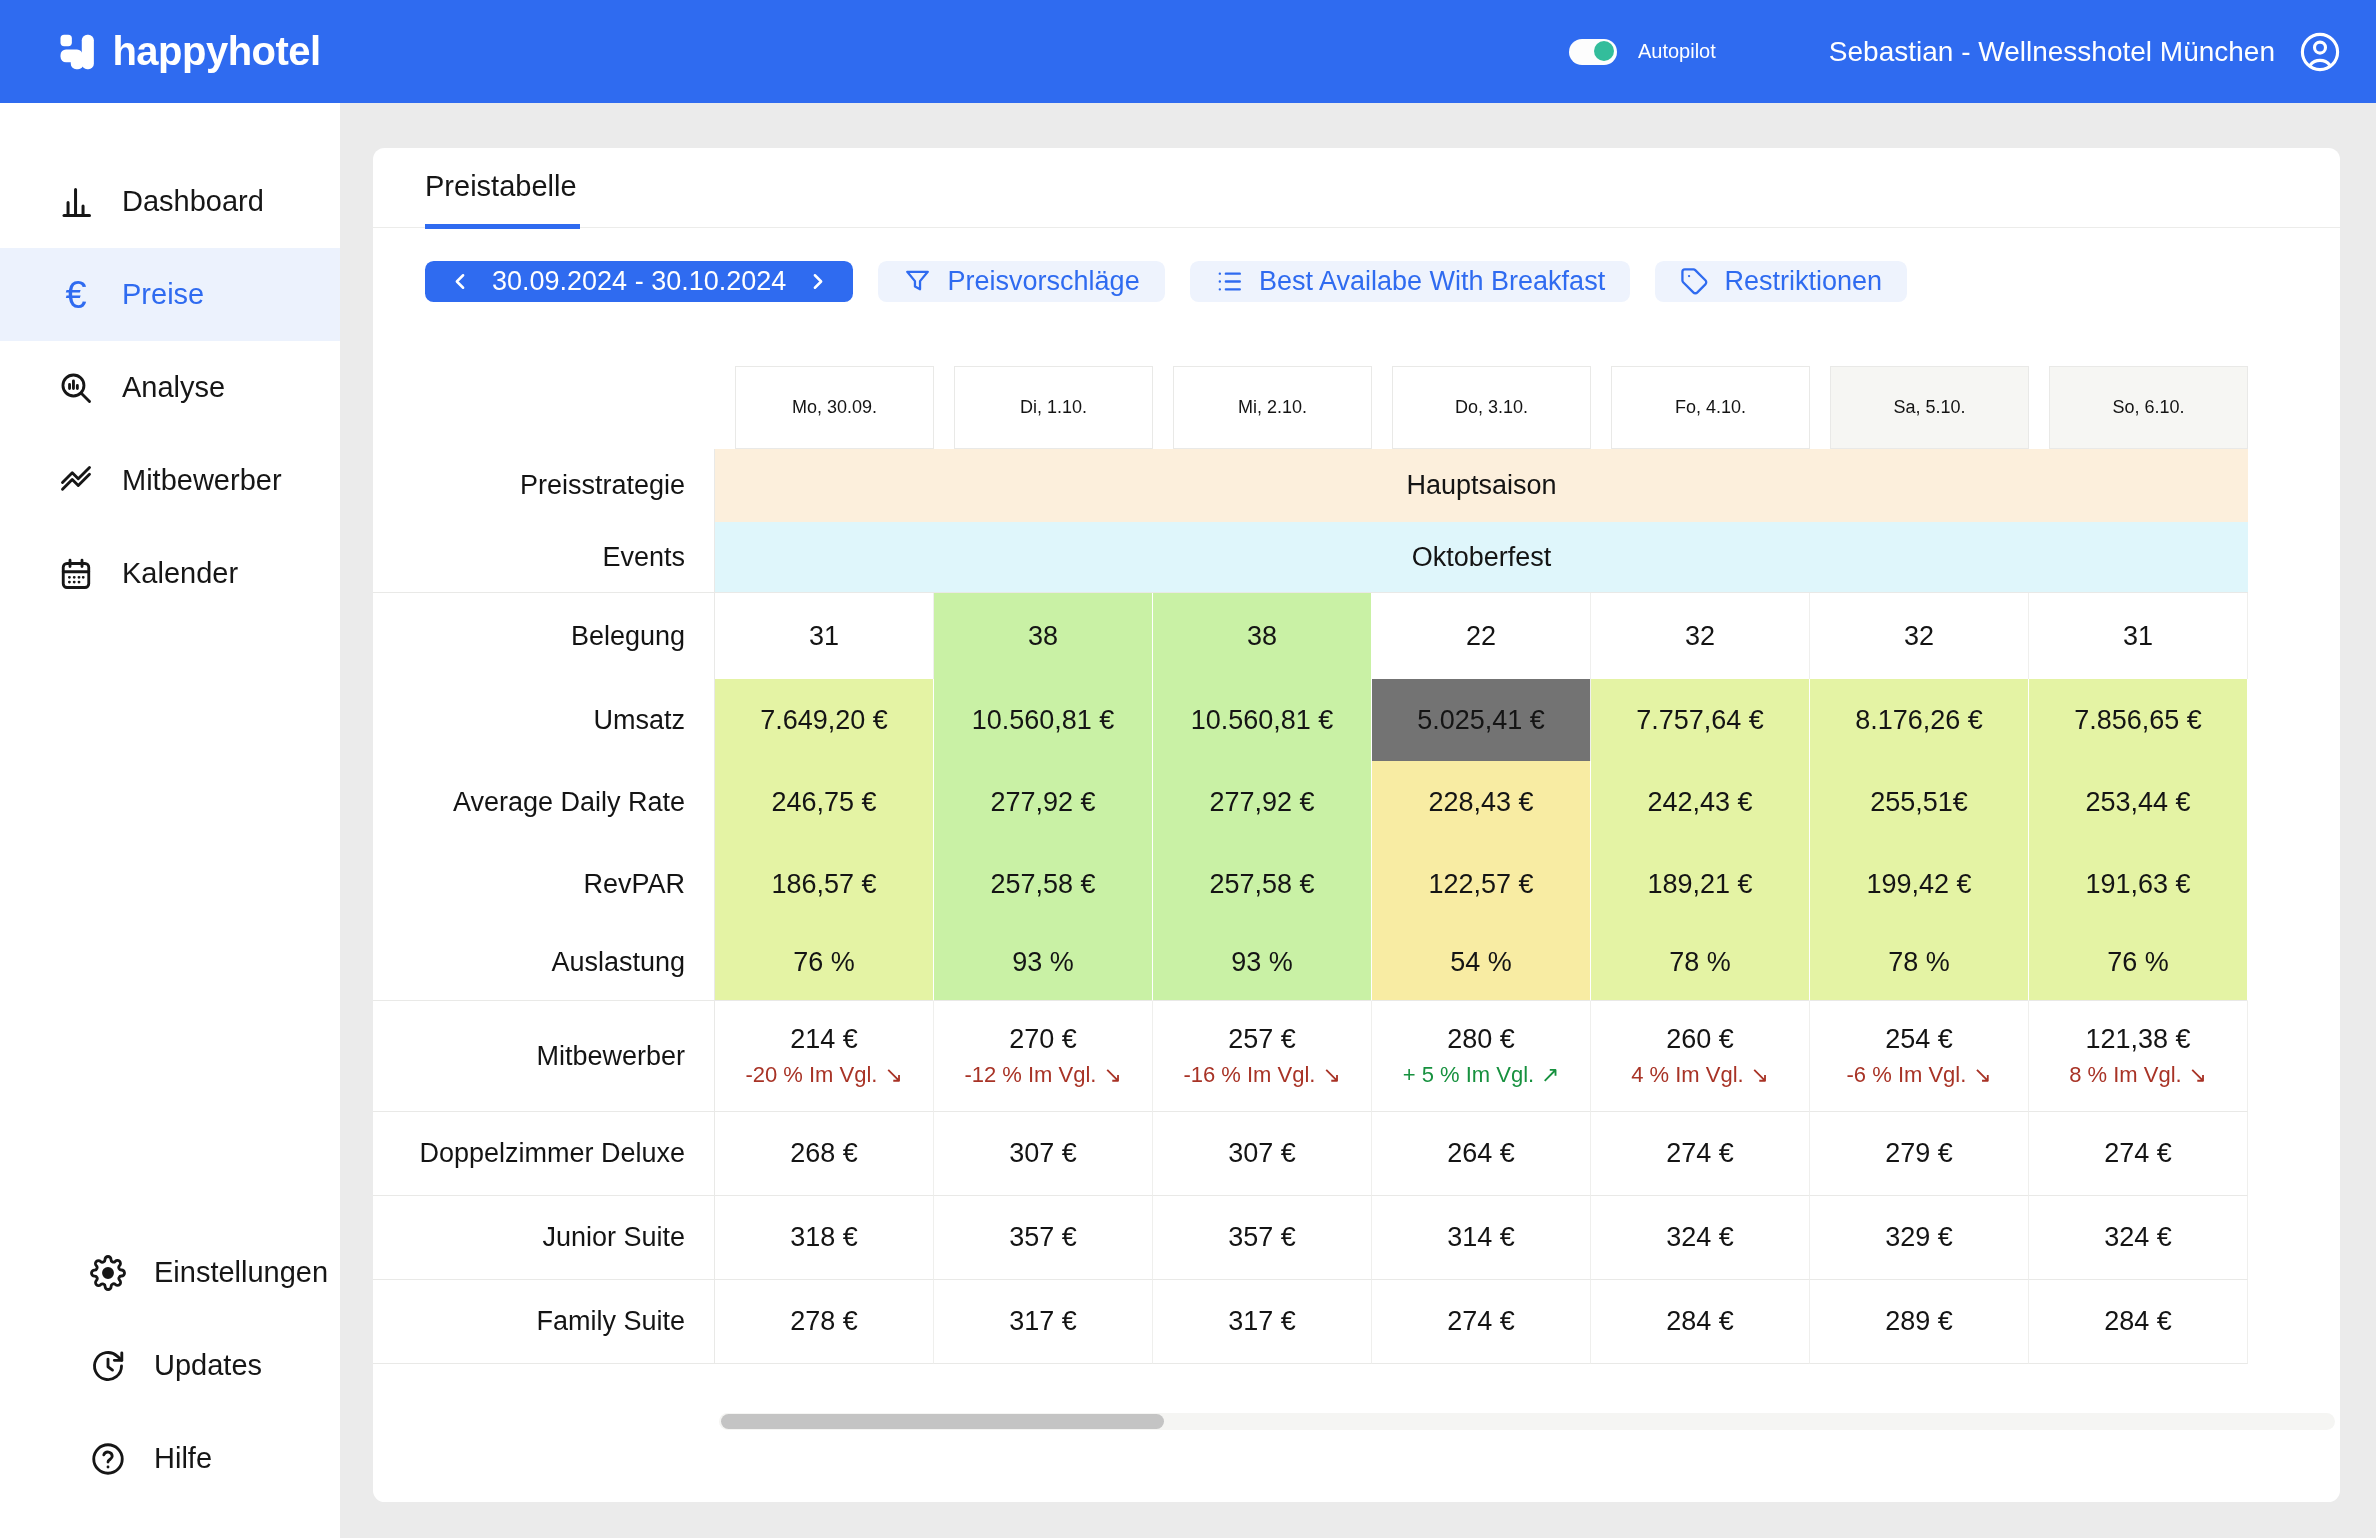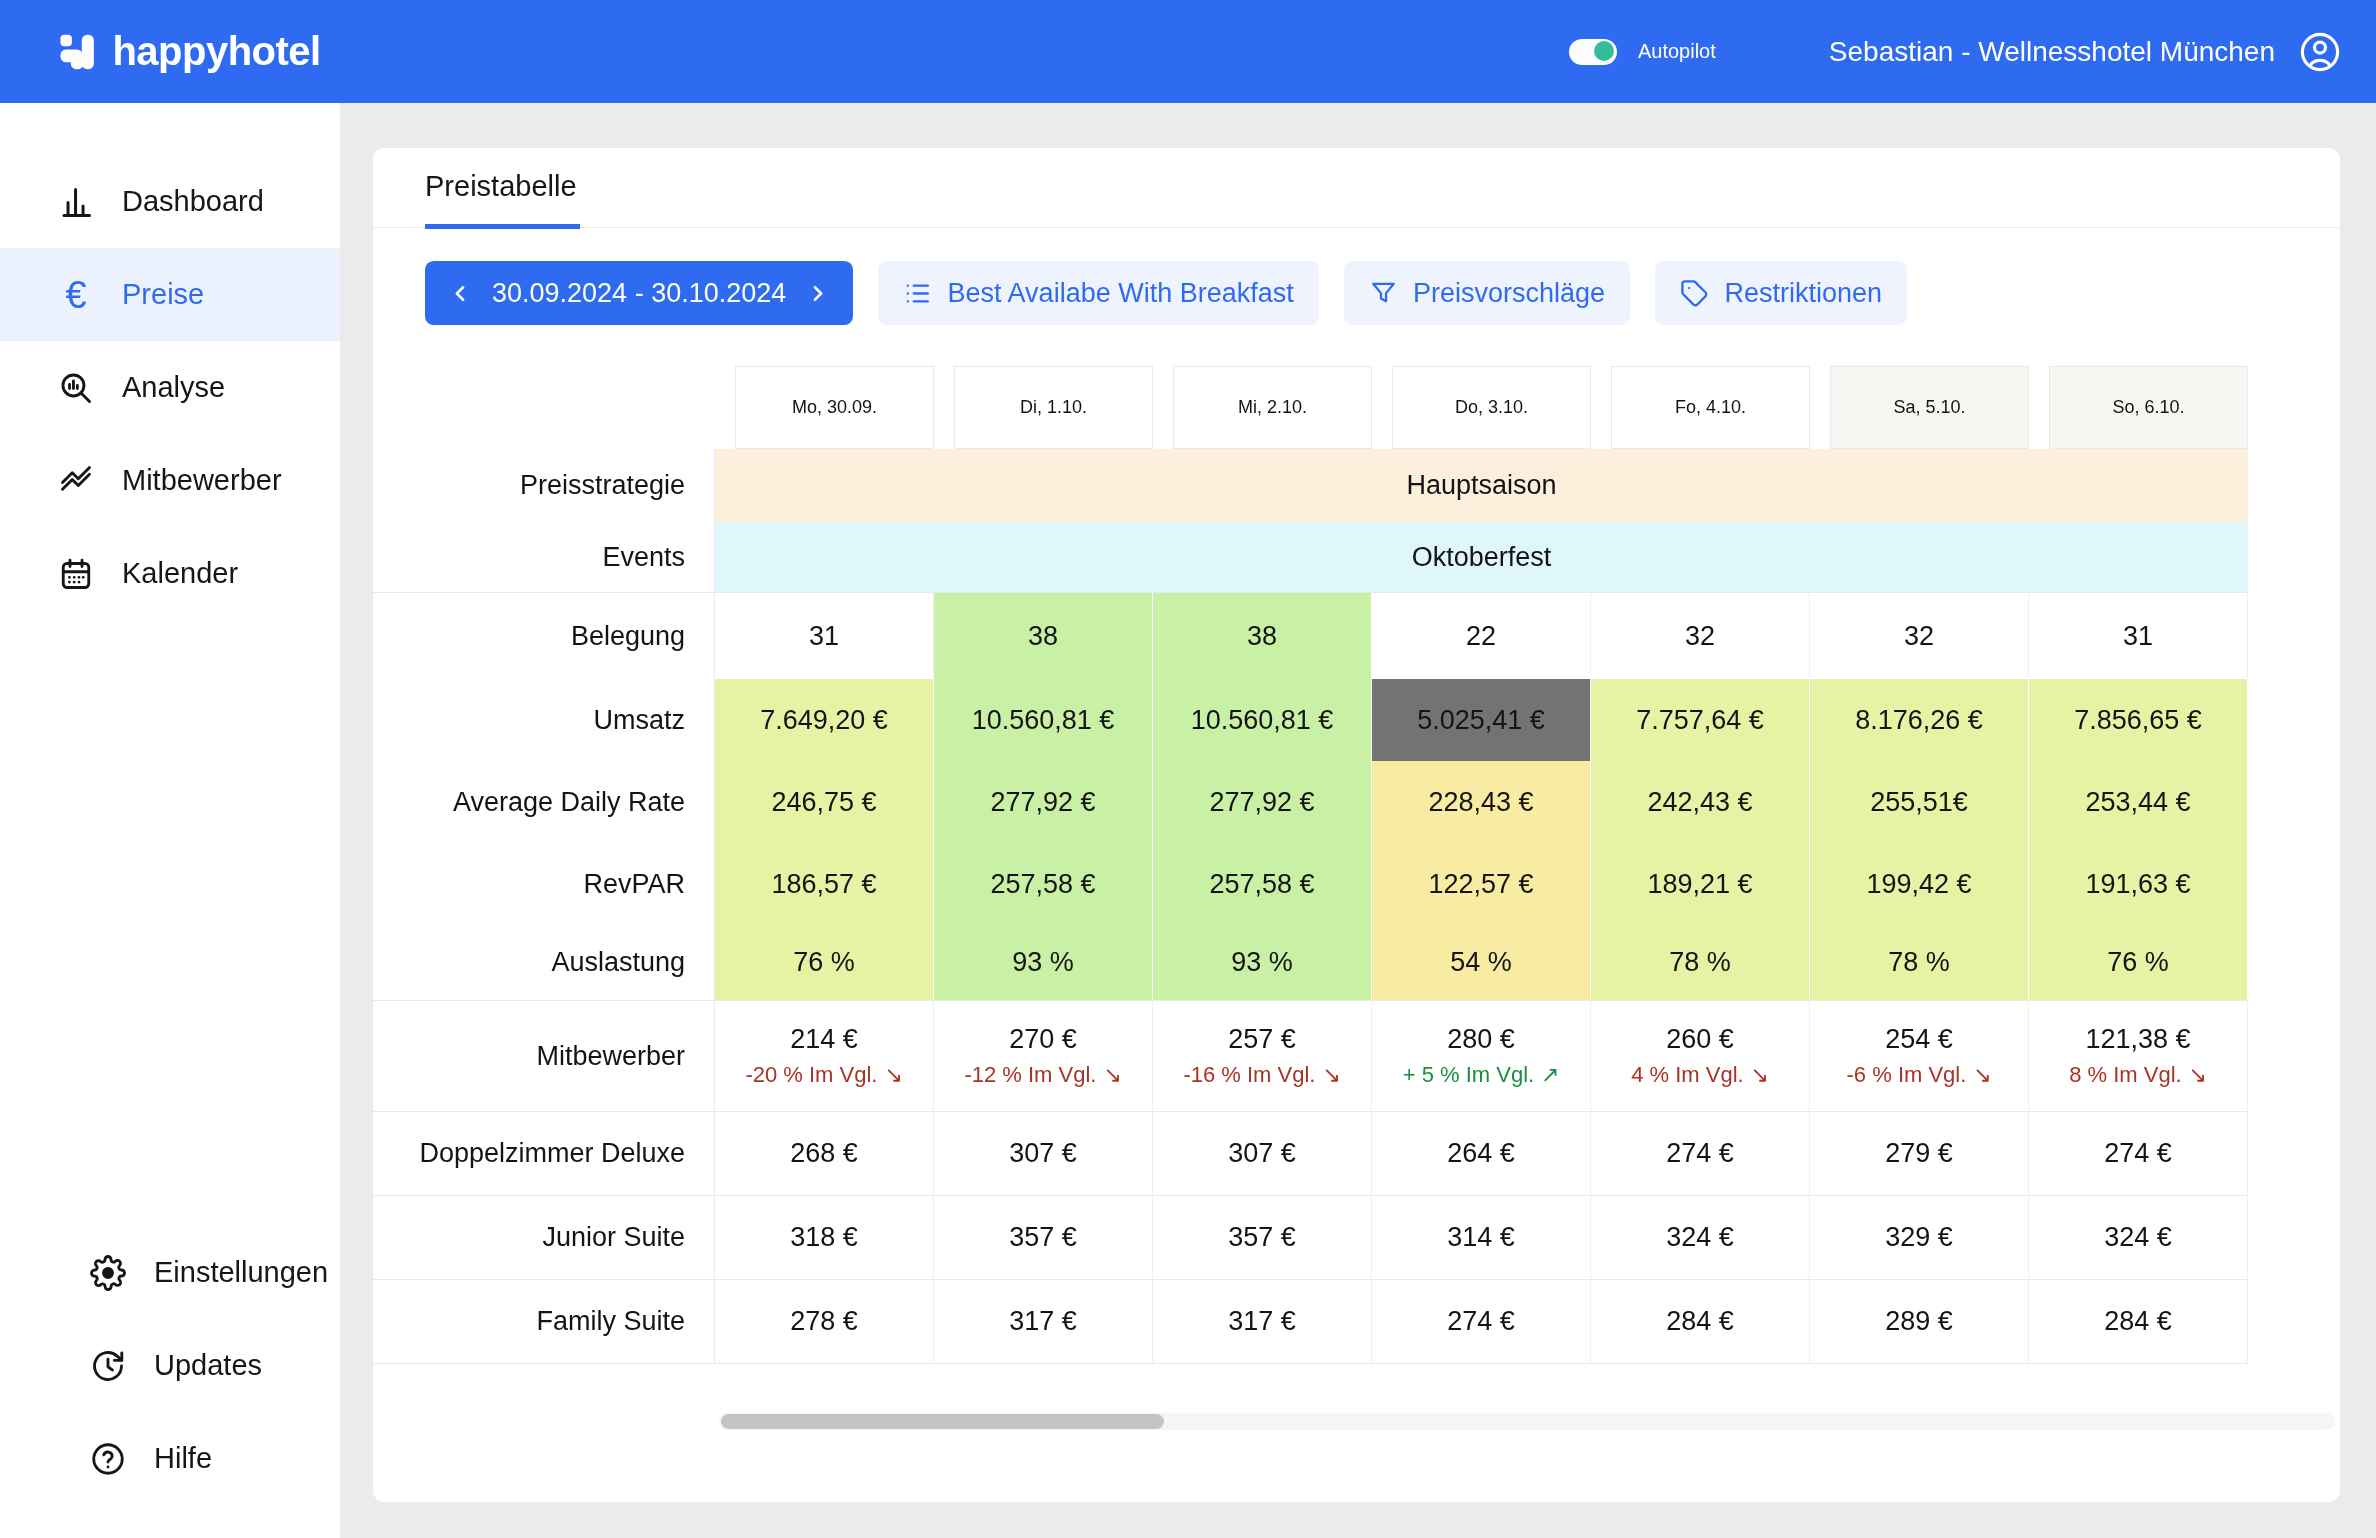--- a/index.html
+++ b/index.html
@@ -46,21 +46,21 @@
     background:#ffffff; border-radius:11.5px;
   }
   .tabs-row { position:absolute; left:0; top:0; width:100%; height:80px; border-bottom:1.9px solid #ececea; }
   .tab {
     position:absolute; left:52px; bottom:-1.9px; padding-bottom:21px;
     font-size:29px; color:#161616; cursor:pointer; border-bottom:5.7px solid #2f6bf0;
     padding-right:3.8px;
   }
   .toolbar { position:absolute; left:52px; top:113px; display:flex; gap:25px; }
   .btn {
-    height:64px; display:flex; align-items:center; gap:15.3px;
+    height:41px; display:flex; align-items:center; gap:15.3px;
     border-radius:8.6px; font-size:27px; padding:0 25px; cursor:pointer; border:none;
     font-family:inherit;
   }
   .btn-primary { background:#2f6bf0; color:#fff; gap:19px; padding:0 23px; }
   .btn-light { background:#eef3fd; color:#2f6bf0; }
   .btn .bic { display:flex; align-items:center; }
 
   
   #grid {
     position:absolute; left:0; top:218px;
@@ -219,35 +219,35 @@
       <span>30.09.2024 - 30.10.2024</span>
       <span class="bic">
         <svg width="25" height="25" viewBox="0 0 24 24" fill="none" stroke="#fff" stroke-width="2.4" stroke-linecap="round" stroke-linejoin="round">
             <path d="m9.5 6 6 6-6 6"></path>
           </svg>
       </span>
     </button>
 
     <button class="btn btn-light">
       <span class="bic">
+        <svg width="29" height="29" viewBox="0 0 24 24" fill="none" stroke="currentColor" stroke-width="1.9" stroke-linejoin="round">
+            <path d="M3.5 4h17l-6.4 7.7v6.8l-4.2-2.3v-4.5z"></path>
+          </svg>
+      </span>
+      <span>Preisvorschläge</span>
+    </button>
+
+    <button class="btn btn-light">
+      <span class="bic">
         <svg width="29" height="29" viewBox="0 0 24 24" fill="none" stroke="currentColor" stroke-width="2" stroke-linecap="round">
             <path d="M9 5.5h11.5M9 12h11.5M9 18.5h11.5"></path>
             <path d="M4 5.5h.01M4 12h.01M4 18.5h.01"></path>
           </svg>
       </span>
       <span>Best Availabe With Breakfast</span>
-    </button>
-
-    <button class="btn btn-light">
-      <span class="bic">
-        <svg width="29" height="29" viewBox="0 0 24 24" fill="none" stroke="currentColor" stroke-width="1.9" stroke-linejoin="round">
-            <path d="M3.5 4h17l-6.4 7.7v6.8l-4.2-2.3v-4.5z"></path>
-          </svg>
-      </span>
-      <span>Preisvorschläge</span>
     </button>
 
     <button class="btn btn-light">
       <span class="bic">
         <svg width="29" height="29" viewBox="0 0 24 24" fill="none" stroke="currentColor" stroke-width="1.9" stroke-linecap="round" stroke-linejoin="round">
           <path d="M12.6 2.6 21 11a2.4 2.4 0 0 1 0 3.4l-6.6 6.6a2.4 2.4 0 0 1-3.4 0L2.6 12.6A2 2 0 0 1 2 11.2V4a2 2 0 0 1 2-2h7.2a2 2 0 0 1 1.4.6z"></path>
             <path d="M7.5 7.5h.01"></path>
         </svg>
       </span>
       <span>Restriktionen</span>

